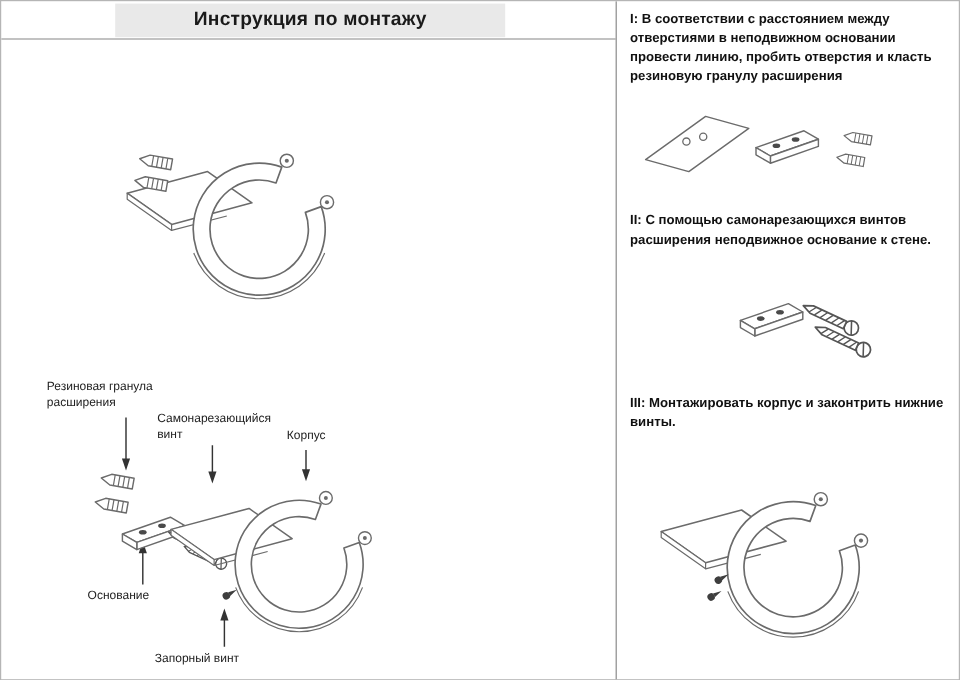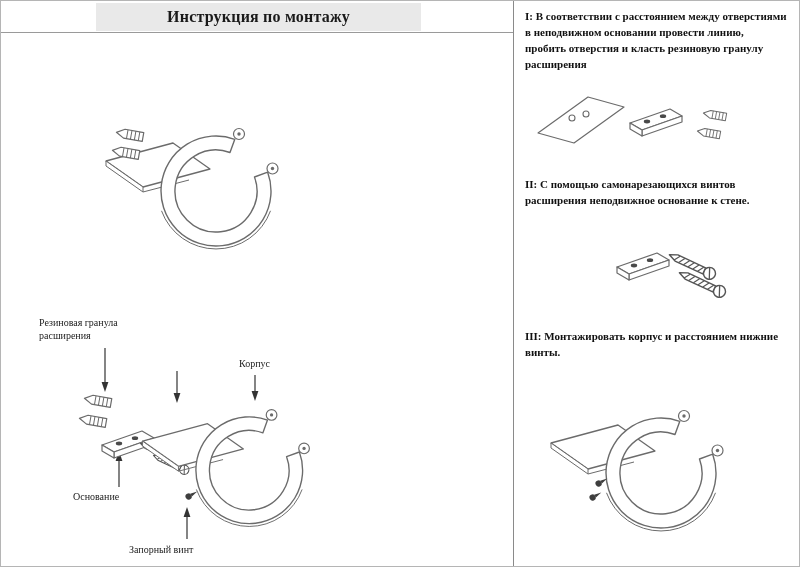--- a/index.html
+++ b/index.html
@@ -1,19 +1,19 @@
 <!DOCTYPE html>
 <html><head>
 <meta charset="utf-8">
 <style>
   html,body{margin:0;padding:0;background:#fff;}
   .page{
     position:relative;width:800px;height:567px;background:#fff;
     border:1px solid #b5b5b5;box-sizing:border-box;overflow:hidden;
-    font-family:Liberation Serif, serif;color:#1a1a1a;
+    font-family:Liberation Sans, sans-serif;color:#1a1a1a;
   }
   .header-box{
     position:absolute;left:95px;top:2px;width:325px;height:28px;
     background:#e9e9e9;display:flex;align-items:center;justify-content:center;
   }
   .title{font-size:16px;font-weight:600;letter-spacing:.2px;}
   .header-rule{position:absolute;left:0;top:31px;width:512px;height:1px;background:#9a9a9a;}
   .v-divider{position:absolute;left:512px;top:0;width:1px;height:567px;background:#8a8a8a;}
   .subtitle{
     position:absolute;left:115px;top:52px;width:150px;text-align:center;
@@ -88,20 +88,21 @@
     <use href="#sym-dowel" transform="translate(54,40) rotate(190)"></use>
     <use href="#sym-dowel" transform="translate(50,58) rotate(190)"></use>
   </svg>
 
   <div class="lbl" style="left:38px;top:315px;width:108px">Резиновая гранула расширения</div>
   <svg class="arr" style="left:98px;top:347px" width="12" height="44">
     <line x1="6" y1="0" x2="6" y2="35"></line>
       <path d="M6,44 L2.6,34 L9.4,34 Z"></path>
   </svg>
 
+  <div class="lbl" style="left:130px;top:342px;width:100px">Самонарезающийся винт</div>
   <svg class="arr" style="left:170px;top:370px" width="12" height="32">
     <line x1="6" y1="0" x2="6" y2="23"></line>
       <path d="M6,32 L2.6,22 L9.4,22 Z"></path>
   </svg>
 
   <div class="lbl" style="left:238px;top:356px;width:70px">Корпус</div>
   <svg class="arr" style="left:248px;top:374px" width="12" height="26">
     <line x1="6" y1="0" x2="6" y2="17"></line>
       <path d="M6,26 L2.6,16 L9.4,16 Z"></path>
   </svg>
@@ -136,20 +137,20 @@
     <use href="#sym-dowel" transform="translate(186,46) rotate(190) scale(0.85)"></use>
   </svg>
 
   <div class="step" style="left:524px;top:176px">II: С помощью самонарезающихся винтов расширения неподвижное основание к стене.</div>
   <svg class="fig" style="left:598px;top:228px" width="162" height="80">
     <use href="#sym-base" transform="translate(18,24)"></use>
     <use href="#sym-screw" transform="translate(114,46) rotate(205) scale(1.3)"></use>
     <use href="#sym-screw" transform="translate(124,64) rotate(205) scale(1.3)"></use>
   </svg>
 
-  <div class="step" style="left:524px;top:328px">III: Монтажировать корпус и расстоянием нижние винты.</div>
+  <div class="step" style="left:524px;top:328px">III: Монтажировать корпус и законтрить нижние винты.</div>
   <svg class="fig" style="left:525px;top:378px" width="235" height="166">
     <use href="#sym-bracket" transform="translate(10,2)"></use>
     <use href="#sym-smallscrew" transform="translate(70,106) rotate(-30)"></use>
     <use href="#sym-smallscrew" transform="translate(64,120) rotate(-30)"></use>
   </svg>
 
 </div>
 
 </body></html>

